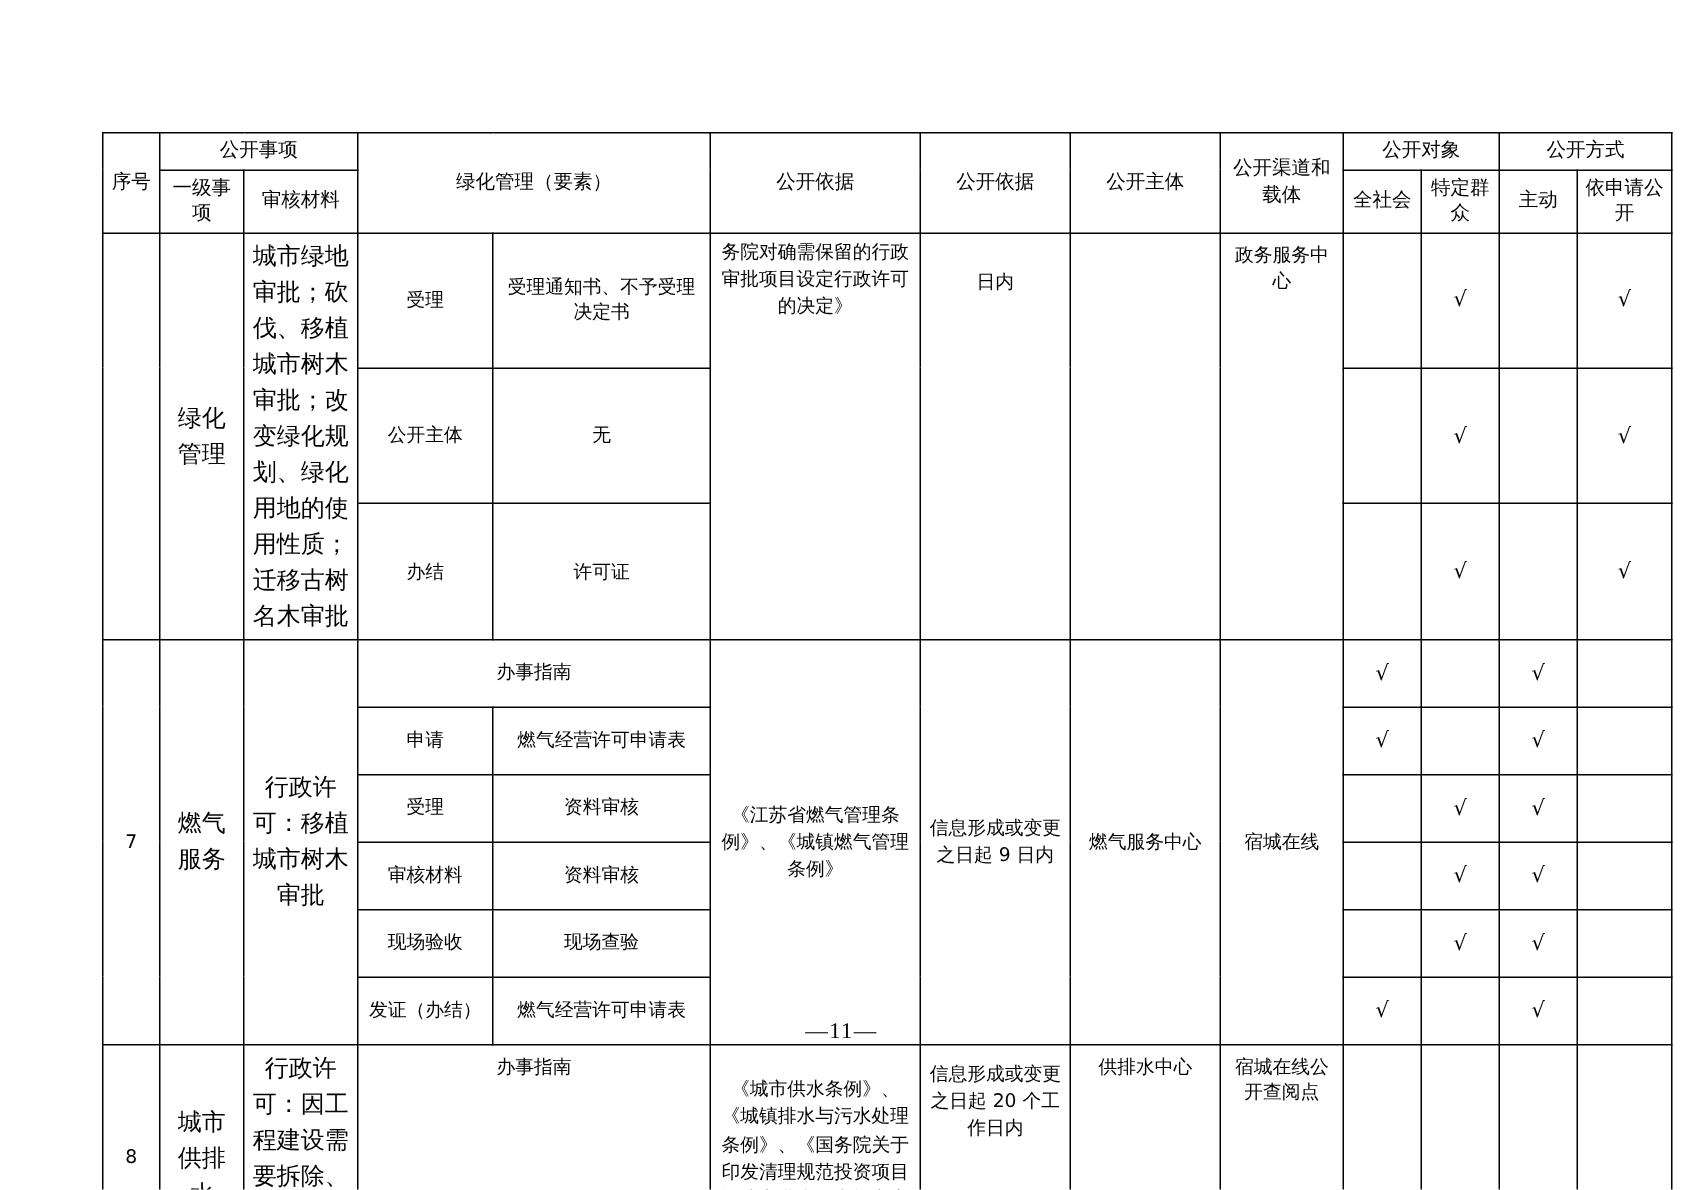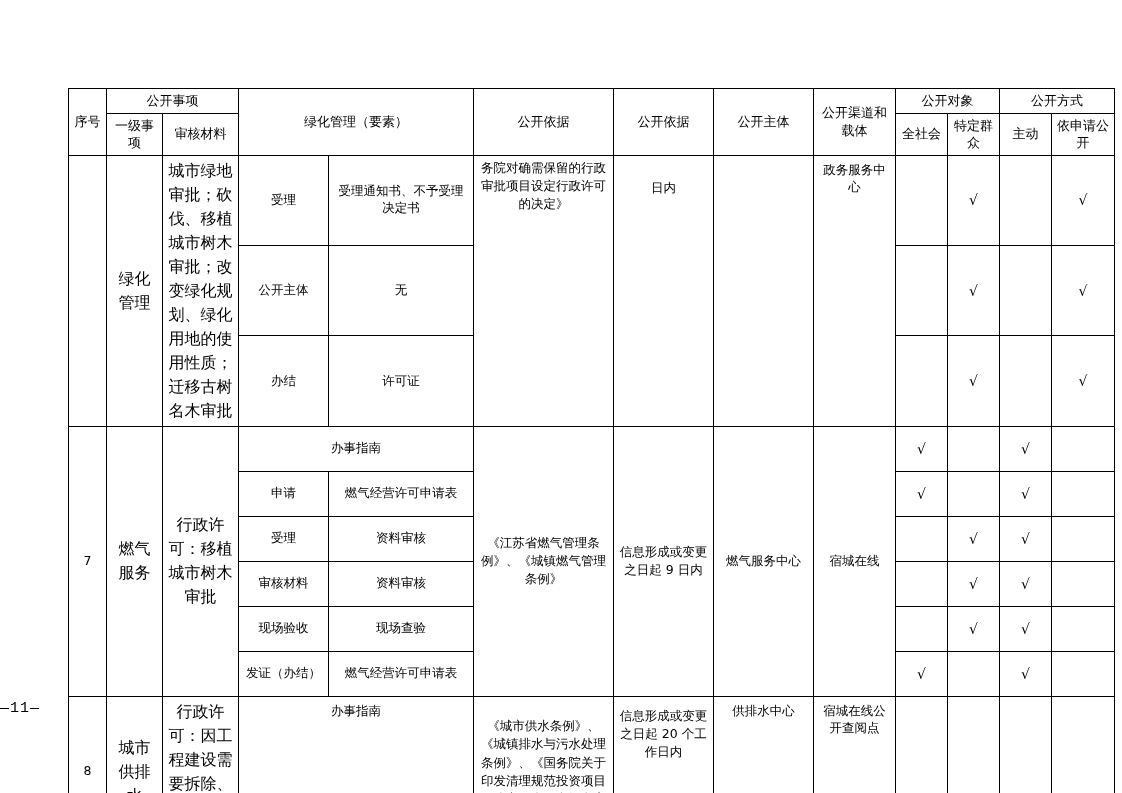--- a/index.html
+++ b/index.html
@@ -55,23 +55,24 @@
     text-align: left;
     padding-left: 6px;
     padding-right: 6px;
     line-height: 1.45;
     margin-top: 36px;
   }
   .pagenum {
     position: absolute;
     left: 0;
     right: 0;
-    top: 700px;
+    top: 680px;
+    text-align: center;
     font-size: 15px;
-    font-family: Liberation Mono, monospace;
+    font-family: Liberation Serif, serif;
     letter-spacing: 1px;
   }
   
   col.c-seq      { width: 38px; }
   col.c-l1       { width: 56px; }
   col.c-l2       { width: 76px; }
   col.c-elem     { width: 90px; }
   col.c-content  { width: 145px; }
   col.c-basis    { width: 140px; }
   col.c-time     { width: 100px; }

